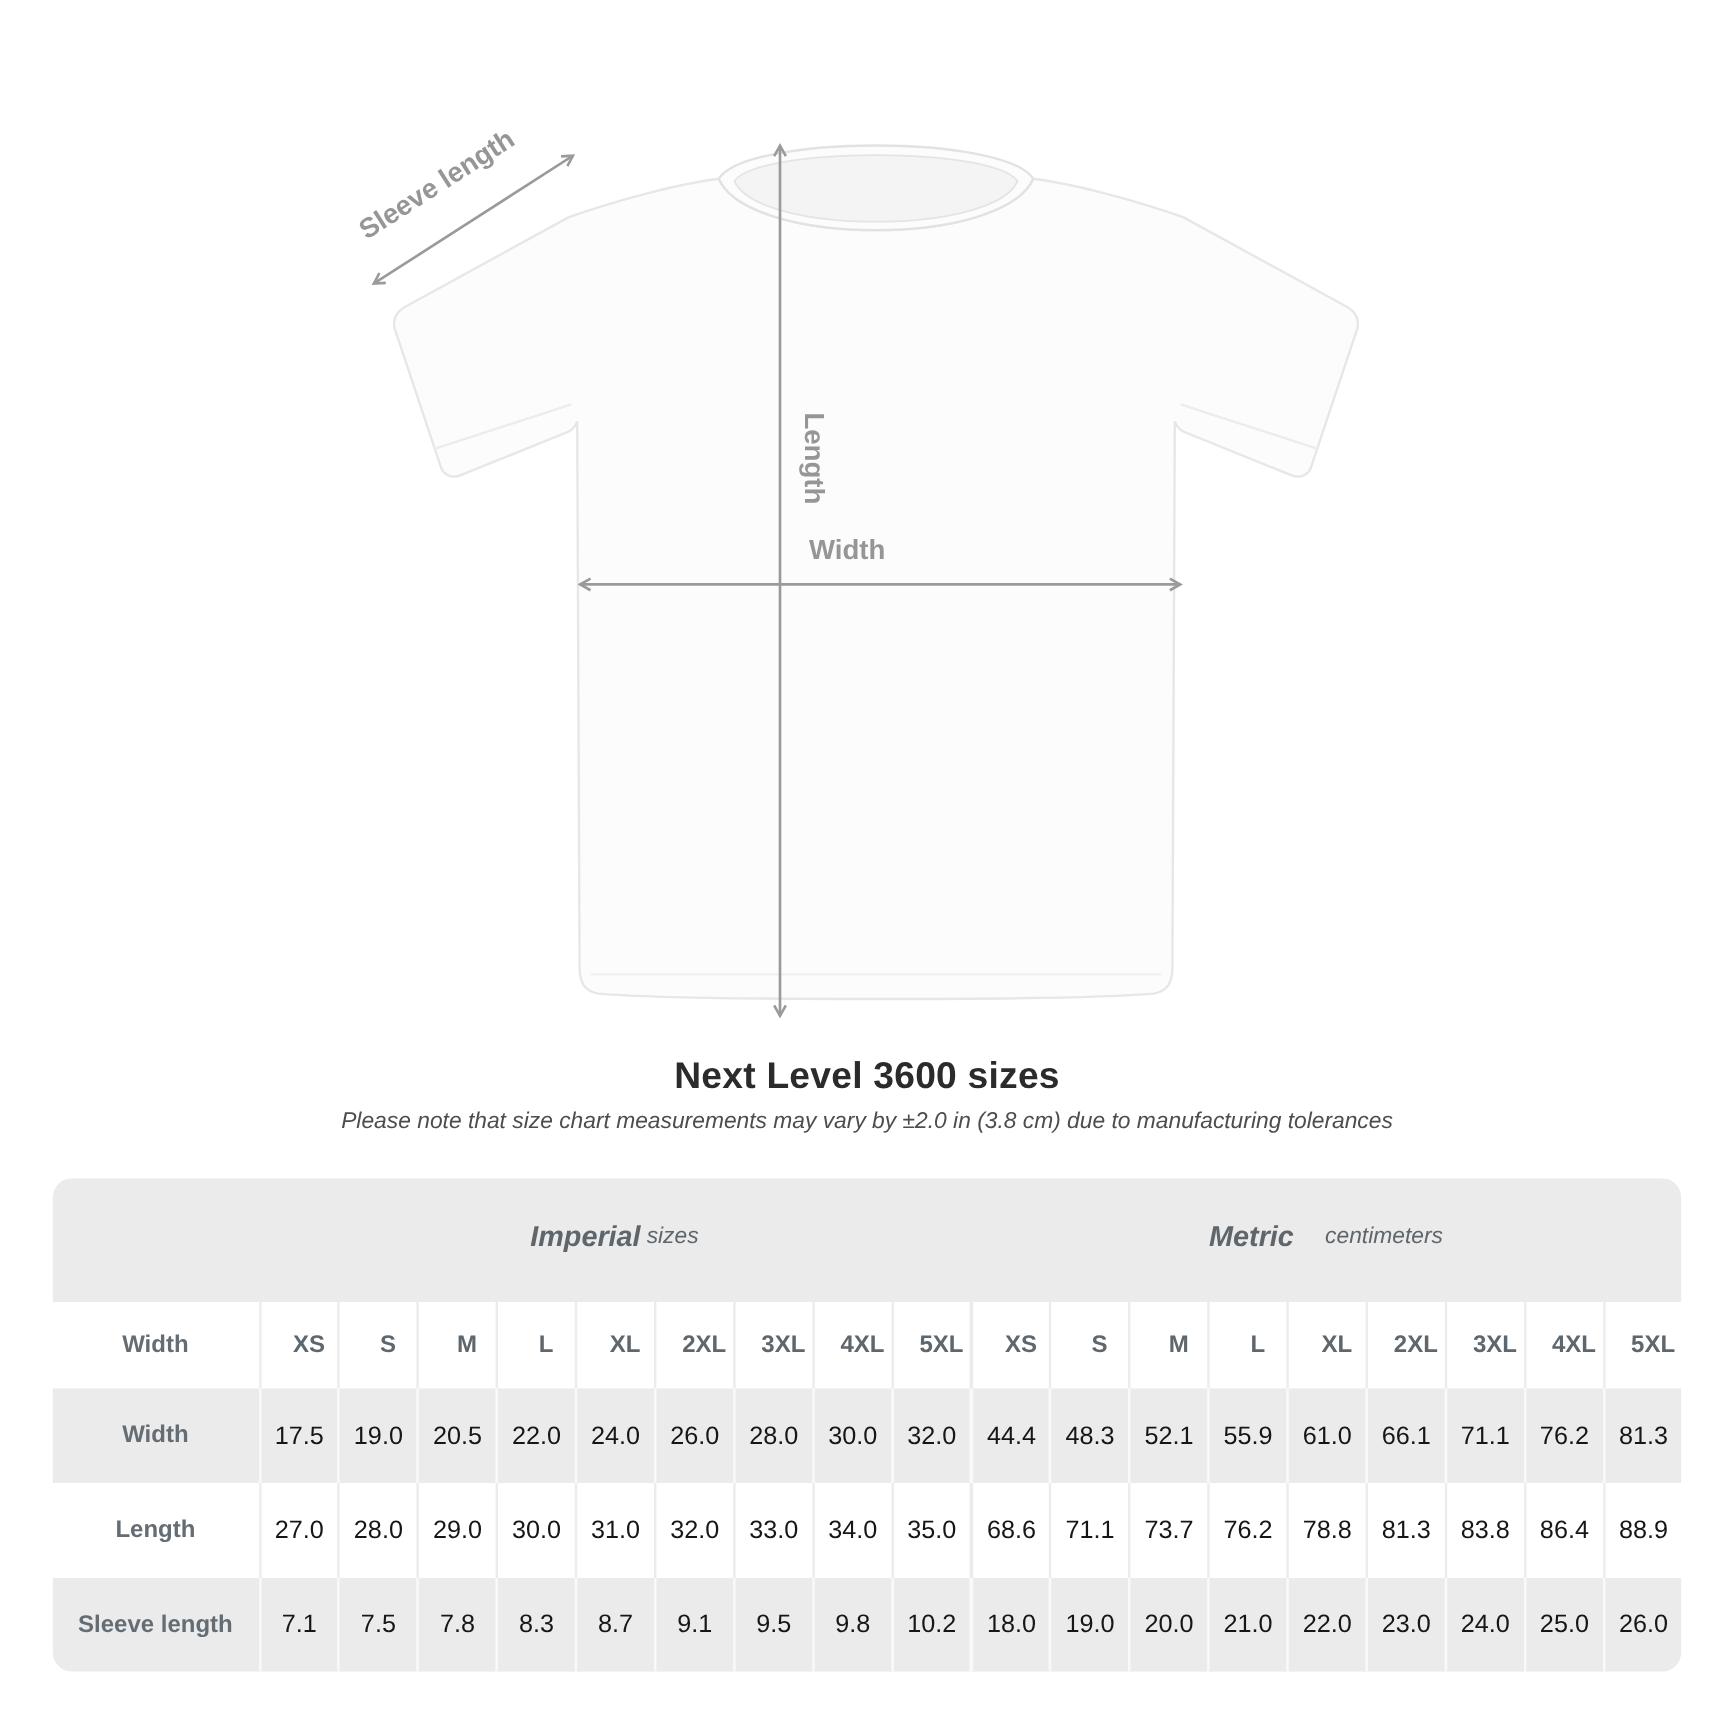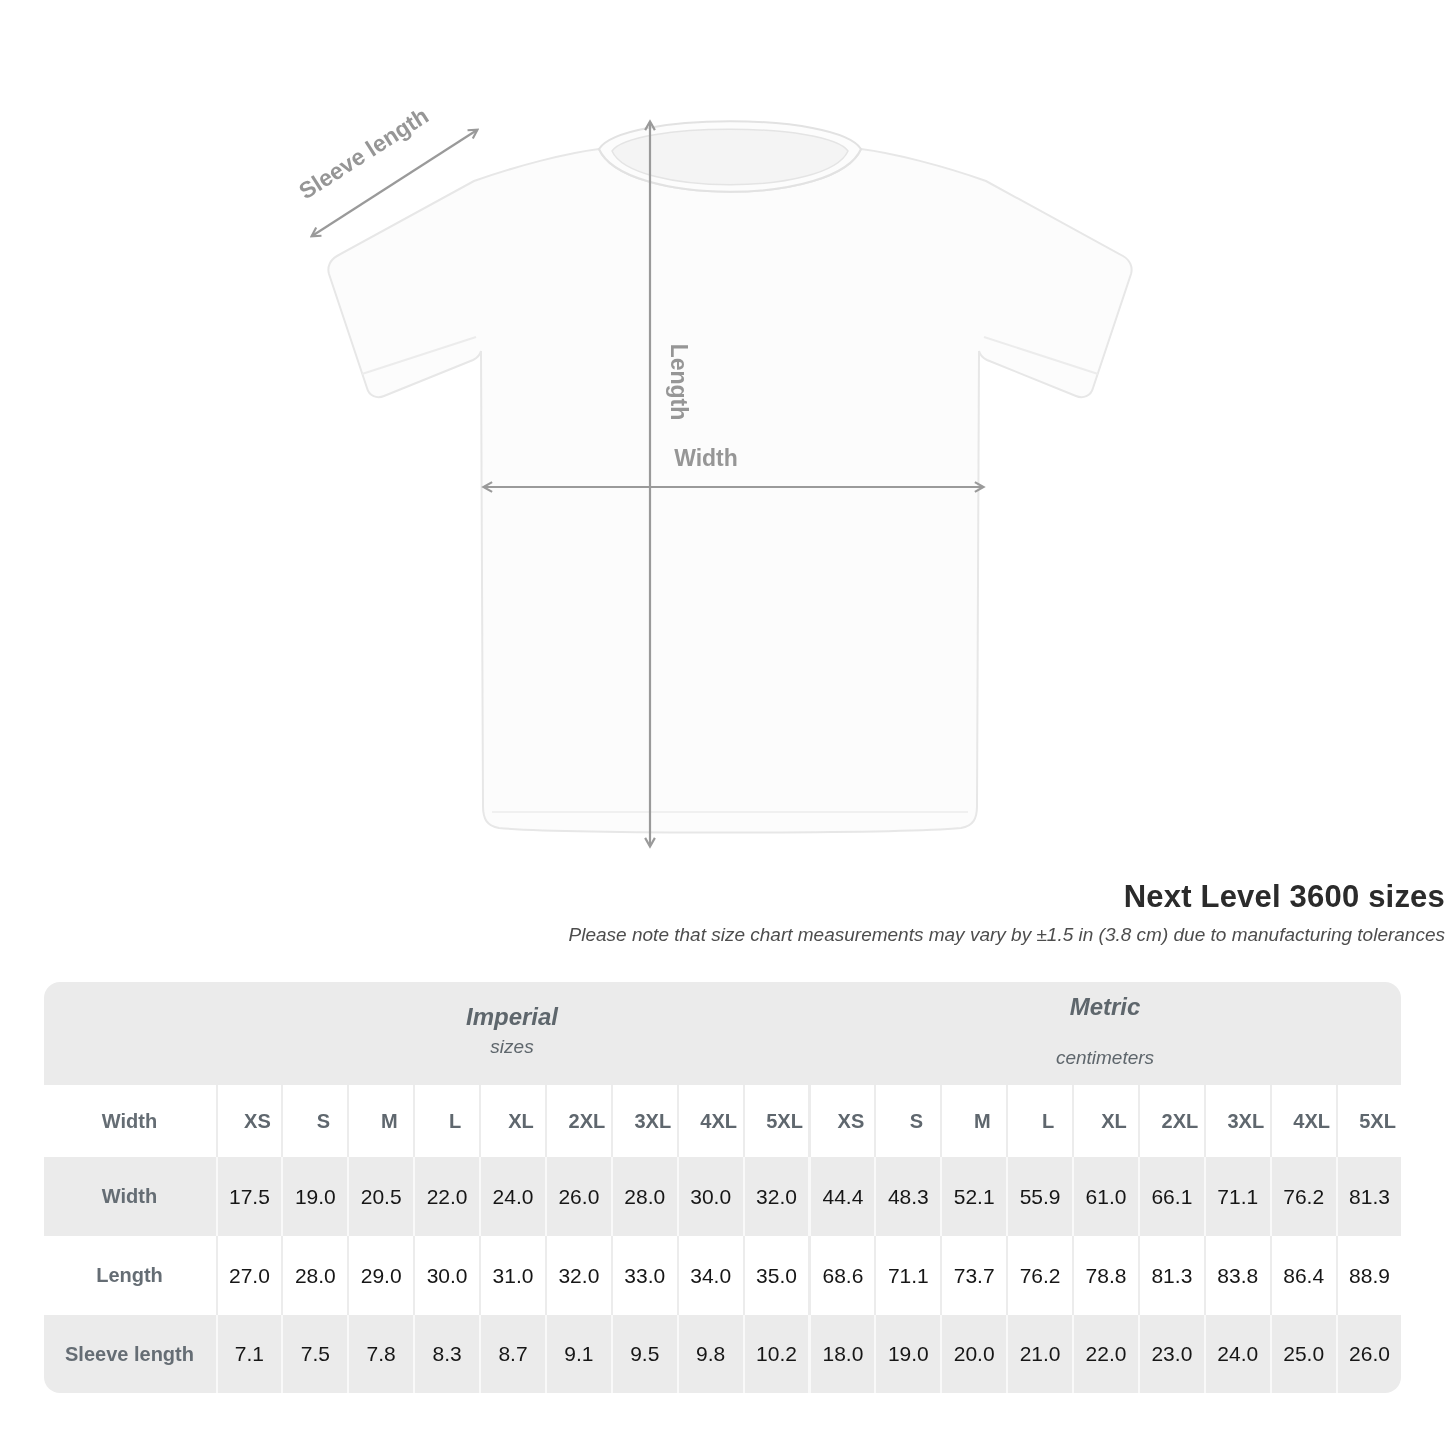--- a/index.html
+++ b/index.html
@@ -4,21 +4,21 @@
 <style>
   html,body{margin:0;padding:0;background:#ffffff;}
   body{
     width:1445px;height:1445px;overflow:hidden;
     font-family:"Liberation Sans", sans-serif;
     -webkit-font-smoothing:antialiased;
   }
   .diagram-wrap{width:1445px;height:865px;position:relative;}
   .diagram-wrap svg{display:block;}
 
-  .title-block{text-align:right;}
+  .title-block{text-align:center;}
   .chart-title{
     margin-top:14px;
     font-size:31px;font-weight:bold;color:#2b2b2b;letter-spacing:.2px;
   }
   .chart-subtitle{
     margin-top:9px;
     font-size:19px;font-style:italic;color:#4d4d4d;
   }
 
   .sizetable{
@@ -26,21 +26,21 @@
     display:grid;
     grid-template-columns:172px repeat(18, 1fr);
     grid-template-rows:103px 72px 79px 79px 78px;
   }
   .band{
     grid-row:1;grid-column:1/-1;
     background:#ebebeb;border-radius:16px 16px 0 0;
   }
   .ug{
     grid-row:1;z-index:1;
-    display:flex;flex-direction:column;align-items:center;justify-content:center;
+    display:flex;flex-direction:row;align-items:center;justify-content:center;
     gap:5px;padding-bottom:6px;
   }
   .ug-imperial{grid-column:2 / span 9;}
   .ug-metric{grid-column:11 / span 9;gap:26px;}
   .ug-name{font-size:24px;font-weight:bold;font-style:italic;color:#5e666c;}
   .ug-unit{font-size:19px;font-style:italic;color:#5e666c;}
 
   .t-row{display:contents;}
   .cell{
     display:flex;align-items:center;justify-content:center;
@@ -109,21 +109,21 @@
     <g fill="#969696" font-family="Liberation Sans, sans-serif" font-weight="bold" text-anchor="middle">
       <text x="368" y="160" font-size="23" transform="rotate(-32.7 368 160)">Sleeve length</text>
       <text x="671" y="382" font-size="23" transform="rotate(90 671 382)">Length</text>
       <text x="706" y="466" font-size="23">Width</text>
     </g>
   </svg>
 </div>
 
 <div class="title-block">
   <div class="chart-title">Next Level 3600 sizes</div>
-  <div class="chart-subtitle">Please note that size chart measurements may vary by ±1.5 in (3.8 cm) due to manufacturing tolerances</div>
+  <div class="chart-subtitle">Please note that size chart measurements may vary by ±2.0 in (3.8 cm) due to manufacturing tolerances</div>
 </div>
 
 <div class="sizetable">
   <div class="band"></div>
 
   <div class="ug ug-imperial">
     <div class="ug-name">Imperial</div>
     <div class="ug-unit">sizes</div>
   </div>
   <div class="ug ug-metric">

